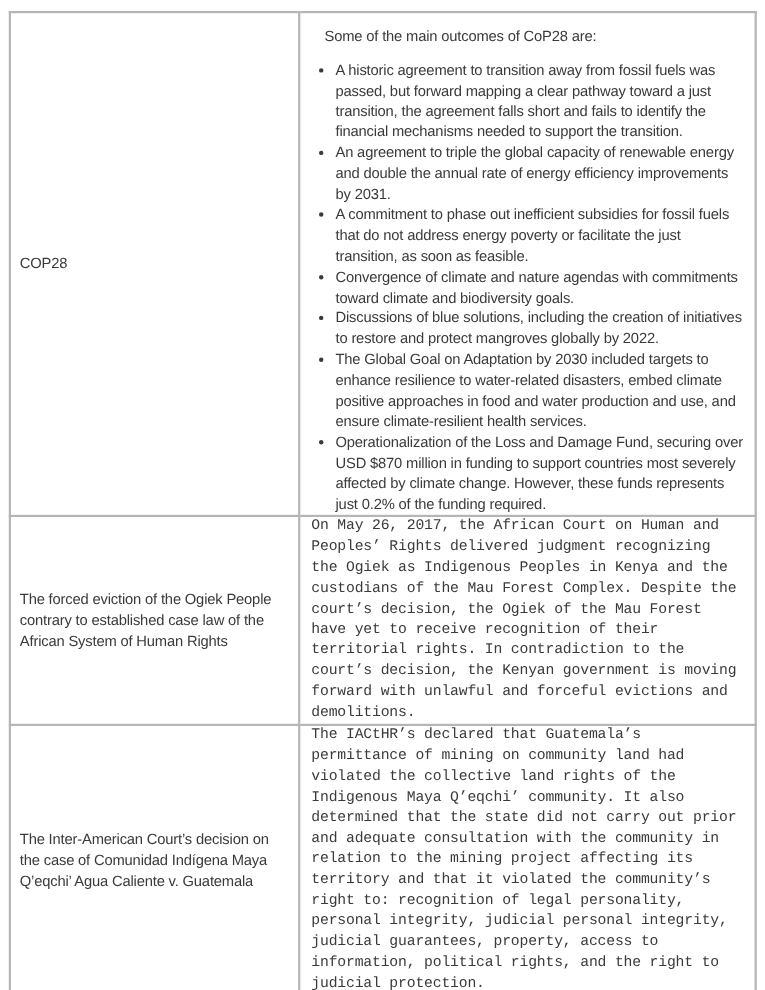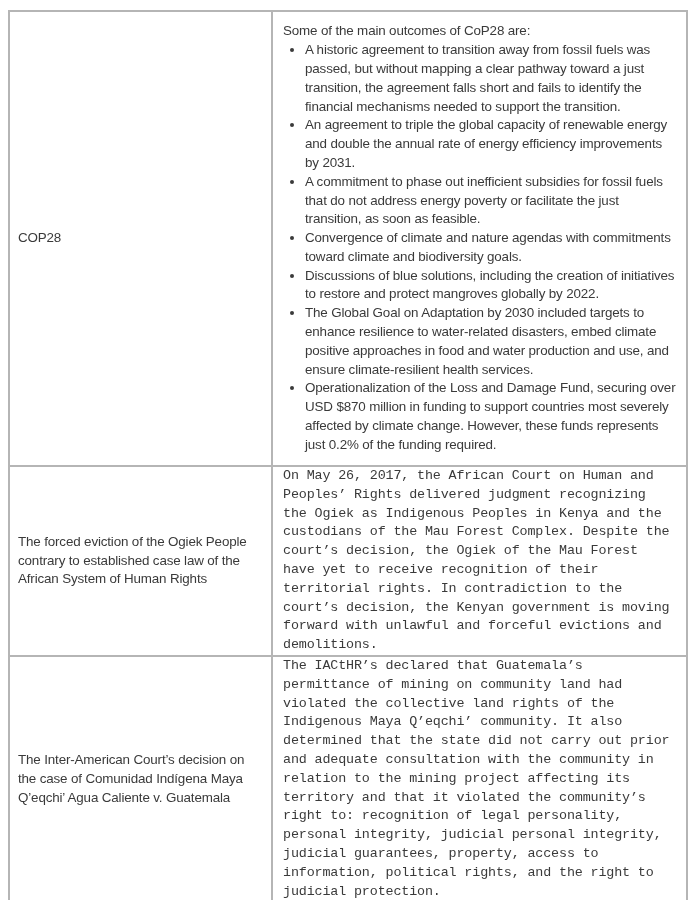--- a/index.html
+++ b/index.html
@@ -18,34 +18,34 @@
     letter-spacing: -0.15px;
   }
   td.label-cell { width: 243px; padding: 0 10px 0 8px; }
   td.content-cell { padding: 0 10px 0 10px; }
   .row-cop28 td { height: 453px; }
   .row-ogiek td { height: 157px; }
   .row-iacthr td { height: 193px; }
   .row-water td { height: 60px; }
   ul.outcomes { margin: 0; padding-left: 22px; }
   ul.outcomes li { margin: 0; padding-left: 0; }
-  p.intro { margin: 0; }
+  p.intro { margin: 12px; }
   p.body-text { margin: 0; font-family: Liberation Mono, monospace; }
 </style>
 </head>
 <body>
 
 <table class="doc-table">
   <tbody>
     <tr class="row-cop28">
       <td class="label-cell">COP28</td>
       <td class="content-cell">
         <p class="intro">Some of the main outcomes of CoP28 are:</p>
         <ul class="outcomes">
-          <li>A historic agreement to transition away from fossil fuels was passed, but without mapping a clear pathway toward a just transition, the agreement falls short and fails to identify the financial mechanisms needed to support the transition.</li>
+          <li>A historic agreement to transition away from fossil fuels was passed, but forward mapping a clear pathway toward a just transition, the agreement falls short and fails to identify the financial mechanisms needed to support the transition.</li>
           <li>An agreement to triple the global capacity of renewable energy and double the annual rate of energy efficiency improvements by 2031.</li>
           <li>A commitment to phase out inefficient subsidies for fossil fuels that do not address energy poverty or facilitate the just transition, as soon as feasible.</li>
           <li>Convergence of climate and nature agendas with commitments toward climate and biodiversity goals.</li>
           <li>Discussions of blue solutions, including the creation of initiatives to restore and protect mangroves globally by 2022.</li>
           <li>The Global Goal on Adaptation by 2030 included targets to enhance resilience to water-related disasters, embed climate positive approaches in food and water production and use, and ensure climate-resilient health services.</li>
           <li>Operationalization of the Loss and Damage Fund, securing over USD $870 million in funding to support countries most severely affected by climate change. However, these funds represents just 0.2% of the funding required.</li>
         </ul>
       </td>
     </tr>
     <tr class="row-ogiek">

